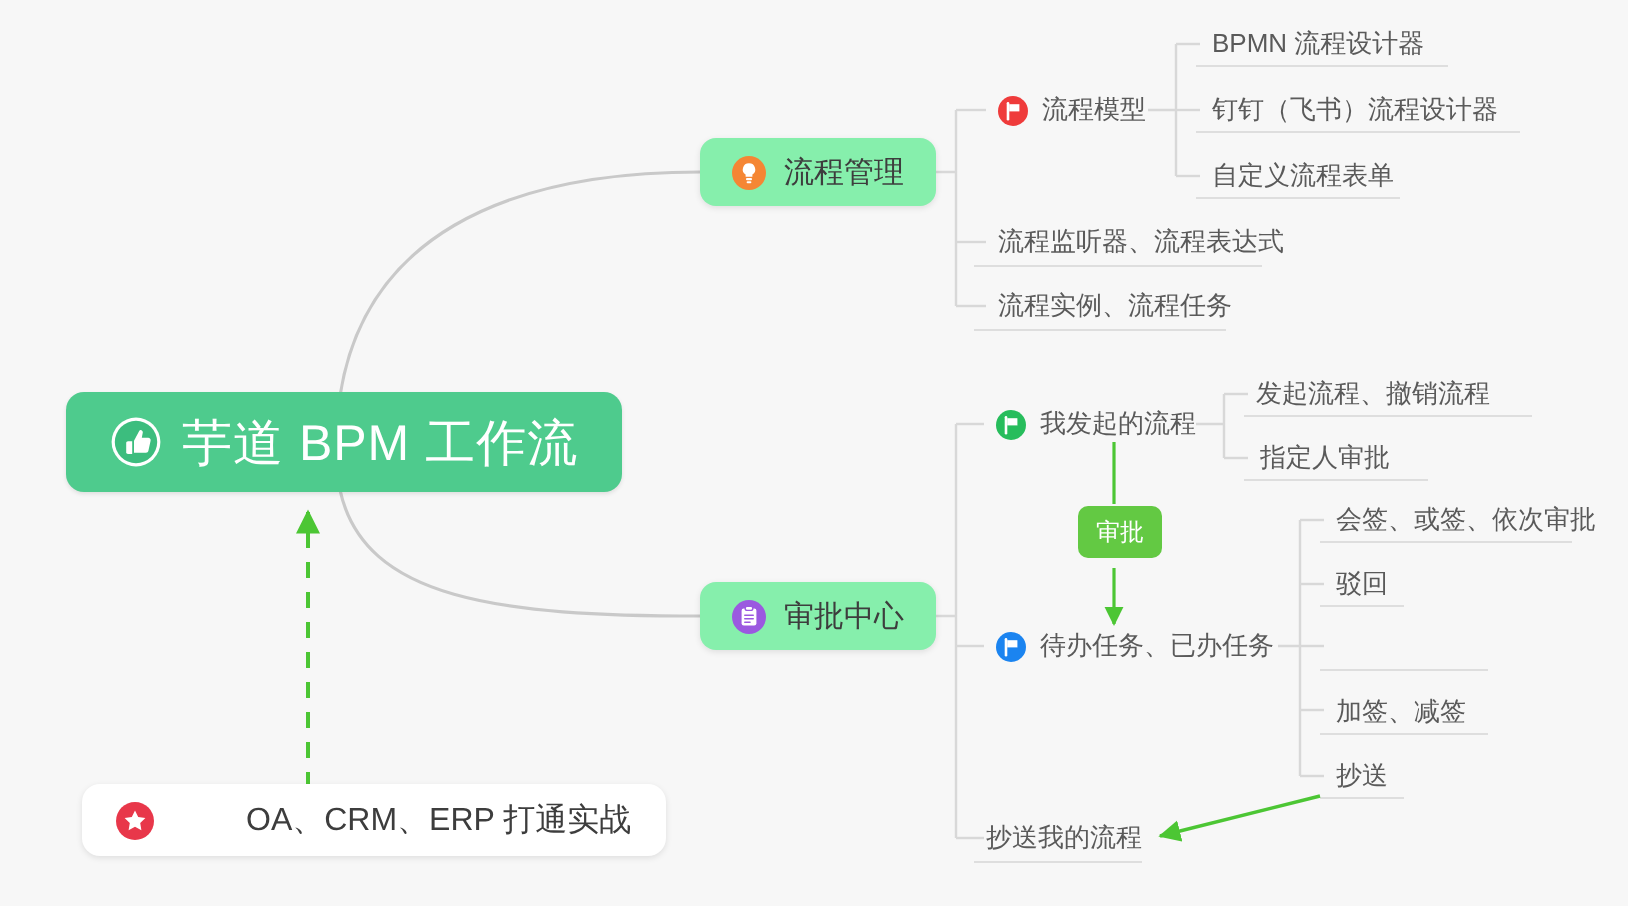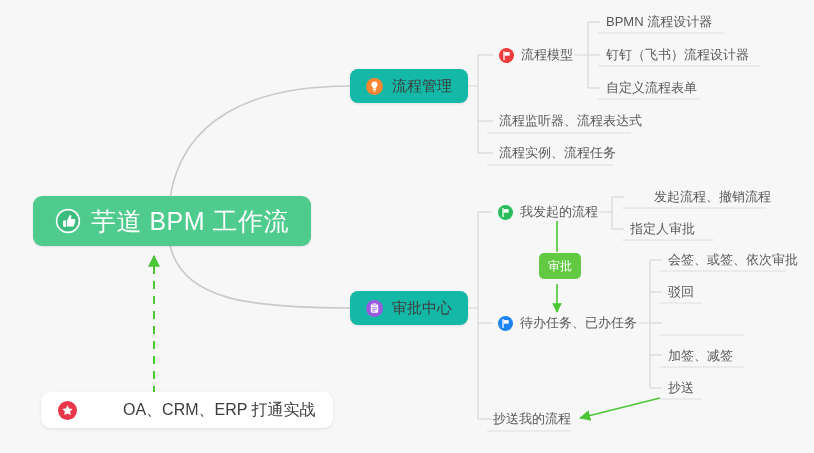--- a/index.html
+++ b/index.html
@@ -22,21 +22,21 @@
     border-radius:9px;
     padding:0 22px;
     height:50px;
     font-size:25px;
     letter-spacing:.5px;
     box-shadow:0 1px 2px rgba(0,0,0,.10);
   }
   .root .ic{margin-right:10px;display:flex;align-items:center;}
 
   .branch{
-    background:#14b8a6;
+    background:#86efac;
     border-radius:8px;
     padding:0 16px;
     height:34px;
     font-size:15px;
     color:#3d3d3d;
     box-shadow:0 1px 3px rgba(0,0,0,.10);
   }
   .branch .ic{margin-right:9px;display:flex;align-items:center;}
 
   .leaf{
@@ -206,21 +206,21 @@
   <div class="node leaf" style="left:492px;top:199px;font-family:Liberation Serif, serif;">
     <span class="ic">
       <svg width="15" height="15" viewBox="0 0 15 15">
         <circle cx="7.5" cy="7.5" r="7.5" fill="#27bd5c"></circle>
         <path d="M5 3.6v8" stroke="#ffffff" stroke-width="1.3" stroke-linecap="round"></path>
         <path d="M5.6 4.1h5.1v3.6H5.6z" fill="#ffffff"></path>
       </svg>
     </span>
     <span class="lbl">我发起的流程</span>
   </div>
-  <div class="node leaf" style="left:648px;top:184px;">
+  <div class="node leaf" style="left:622px;top:184px;">
     <span class="lbl">发起流程、撤销流程</span>
   </div>
   <div class="node leaf" style="left:624px;top:216px;">
     <span class="lbl">指定人审批</span>
   </div>
 
   <div class="node tagbox" style="left:539px;top:253px;">
     <span class="lbl">审批</span>
   </div>
 

